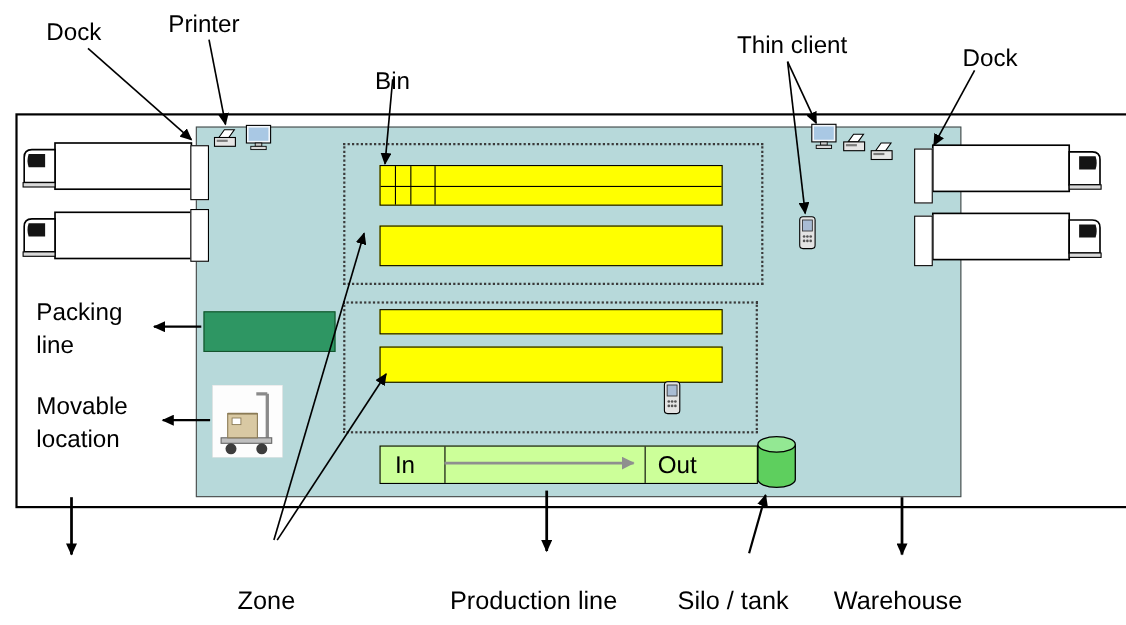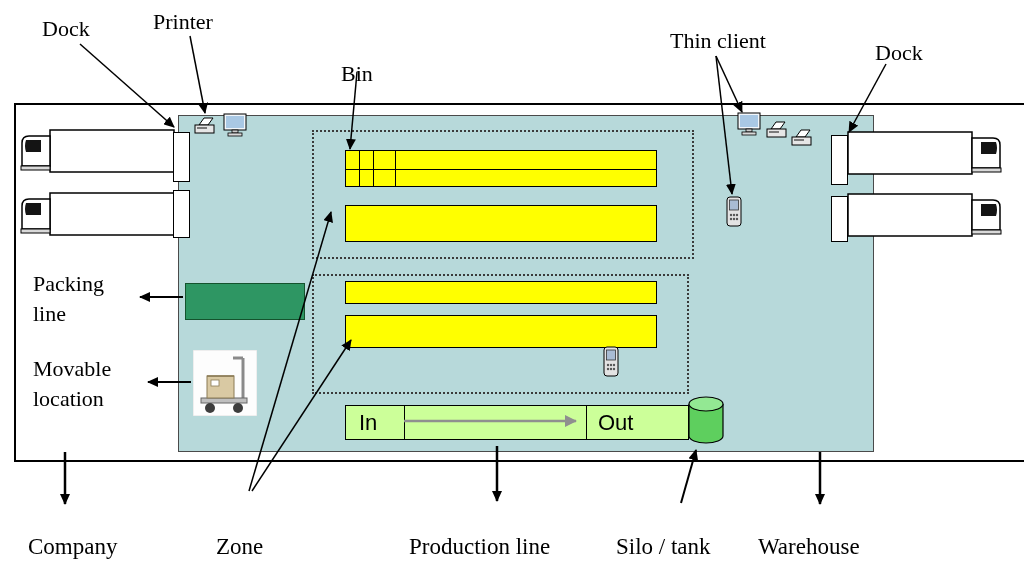--- a/index.html
+++ b/index.html
@@ -1,21 +1,21 @@
 <!DOCTYPE html>
 <html style="--warehouse-fill: #b7d9da; --bin-fill: #ffff00; --production-fill: #ccff99; --packing-fill: #2e9663; --silo-fill: #5ecf5e; --silo-top-fill: #93e893; --arrow-color: #000000; --flow-arrow-color: #8f8f8f;"><head>
 <meta charset="utf-8">
 <style>
   html,body{margin:0;padding:0;background:#fff;}
   #stage{
     position:relative;width:1024px;height:568px;background:#ffffff;
     font-family:"Liberation Sans",sans-serif;color:#000;overflow:hidden;
   }
   .abs{position:absolute;padding-left:32px;}
-  .lbl{position:absolute;font-size:22px;line-height:1.35;color:#000;white-space:pre-line;font-family:Liberation Serif, serif;}
+  .lbl{position:absolute;font-size:22px;line-height:1.35;color:#000;white-space:pre-line;}
   .lbl-bottom{font-size:23px;}
   #company-rect{left:14px;top:103px;width:992px;height:355px;border:2px solid #000;background:#fff;z-index:0;}
   #warehouse-rect{left:178px;top:115px;width:662px;height:335px;background:var(--warehouse-fill,#b7d9da);border:1px solid #4a4a4a;z-index:1;}
   .dock{position:absolute;width:15px;background:#fff;border:1.5px solid #000;z-index:3;}
   .zone{position:absolute;border:2px dotted #3a3a3a;z-index:2;}
   .bin{position:absolute;background:var(--bin-fill,#ffff00);border:1px solid #000;z-index:2;}
   .bin-hline{position:absolute;left:0;right:0;top:50%;height:0;border-top:1px solid #000;}
   .bin-vline{position:absolute;top:0;bottom:0;width:0;border-left:1px solid #000;}
   #production-line{left:345px;top:405px;width:310px;height:33px;background:var(--production-fill,#ccff99);border:1px solid #000;z-index:2;}
   .pl-divider{position:absolute;top:0;bottom:0;width:0;border-left:1px solid #000;}
@@ -155,21 +155,20 @@
   </svg>
 
   <div class="lbl" style="left:42px;top:14px;">Dock</div>
   <div class="lbl" style="left:153px;top:7px;">Printer</div>
   <div class="lbl" style="left:341px;top:59px;">Bin</div>
   <div class="lbl" style="left:670px;top:26px;">Thin client</div>
   <div class="lbl" style="left:875px;top:38px;">Dock</div>
   <div class="lbl" style="left:33px;top:354px;width:104px;">Movable location</div>
   <div class="lbl" style="left:33px;top:269px;width:96px;">Packing line</div>
 
-  <div class="lbl lbl-bottom" style="left:28px;top:531px;">Company</div>
   <div class="lbl lbl-bottom" style="left:216px;top:531px;">Zone</div>
   <div class="lbl lbl-bottom" style="left:409px;top:531px;">Production line</div>
   <div class="lbl lbl-bottom" style="left:616px;top:531px;">Silo / tank</div>
   <div class="lbl lbl-bottom" style="left:758px;top:531px;text-align:right;">Warehouse</div>
 
   <svg id="arrows-svg" viewBox="0 0 1024 568">
     <defs>
       <marker id="ah" markerUnits="userSpaceOnUse" markerWidth="12" markerHeight="10" refX="10" refY="5" orient="auto">
         <polygon points="0,0 11,5 0,10" fill="#000"></polygon>
       </marker>

